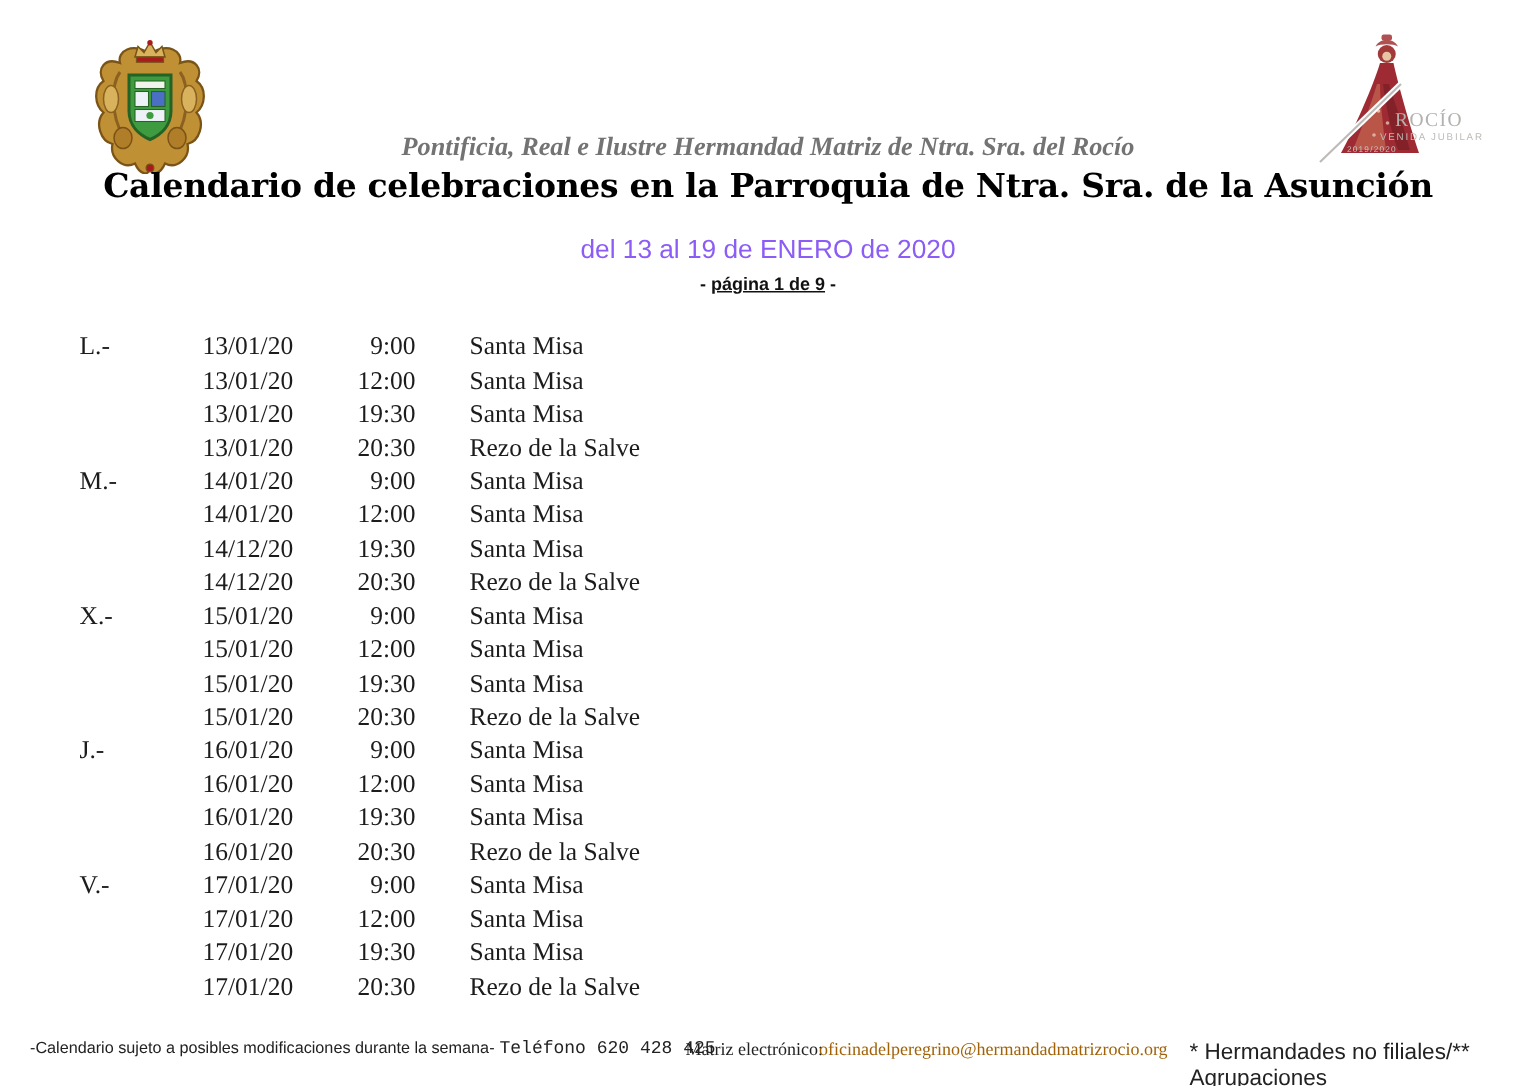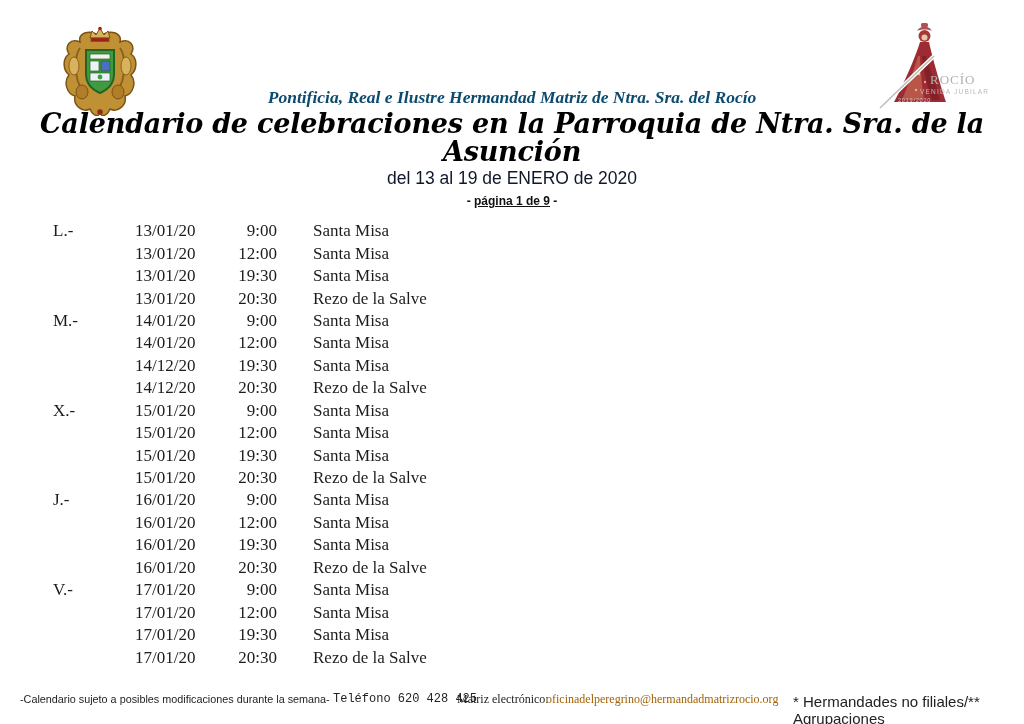--- a/index.html
+++ b/index.html
@@ -13,25 +13,25 @@
   .rocio-title{position:absolute;left:58px;top:50px;font-family:Liberation Serif, serif;
                font-size:13px;letter-spacing:1px;color:#b3b0ad;font-weight:400;}
   .rocio-sub{position:absolute;left:48px;top:66px;font-family:"Liberation Sans",sans-serif;
              font-size:6.5px;letter-spacing:1.2px;color:#bdbab7;}
   .rocio-years{position:absolute;left:26px;top:75px;font-family:"Liberation Sans",sans-serif;
                font-size:5.5px;letter-spacing:.8px;color:#c9c6c3;}
 
   
   .header{position:absolute;left:0;top:86px;width:1024px;text-align:center;}
   .org-title{font-family:"Liberation Serif",serif;font-style:italic;font-weight:bold;
-             font-size:17.5px;line-height:22px;color:#0c4a6e;}
-  .main-title{font-family:"DejaVu Serif",serif;font-weight:bold;font-size:27px;
-              line-height:28px;letter-spacing:-0.2px;color:#000;margin-top:2px;font-style:italic;}
+             font-size:17.5px;line-height:22px;color:#737373;}
+  .main-title{font-family:"DejaVu Serif",serif;font-weight:bold;font-size:22px;
+              line-height:28px;letter-spacing:-0.2px;color:#000;margin-top:2px;}
   .date-range{font-family:"Liberation Sans",sans-serif;font-size:17.5px;line-height:24px;
-              color:#0f172a;margin-top:0;}
+              color:#8b5cf6;margin-top:16px;}
   .page-line{font-family:"Liberation Sans",sans-serif;font-weight:bold;font-size:12px;
              line-height:16px;color:#111;margin-top:3px;}
   .page-line .u{text-decoration:underline;}
 
   
   .schedule{position:absolute;left:0;top:220px;width:1024px;}
   .srow{display:grid;grid-template-columns:82px 75px 67px auto;padding-left:53px;
         height:22.45px;align-items:center;font-size:17px;color:#1c1c1c;}
   .c-day{text-align:left;}
   .c-time{text-align:right;}

